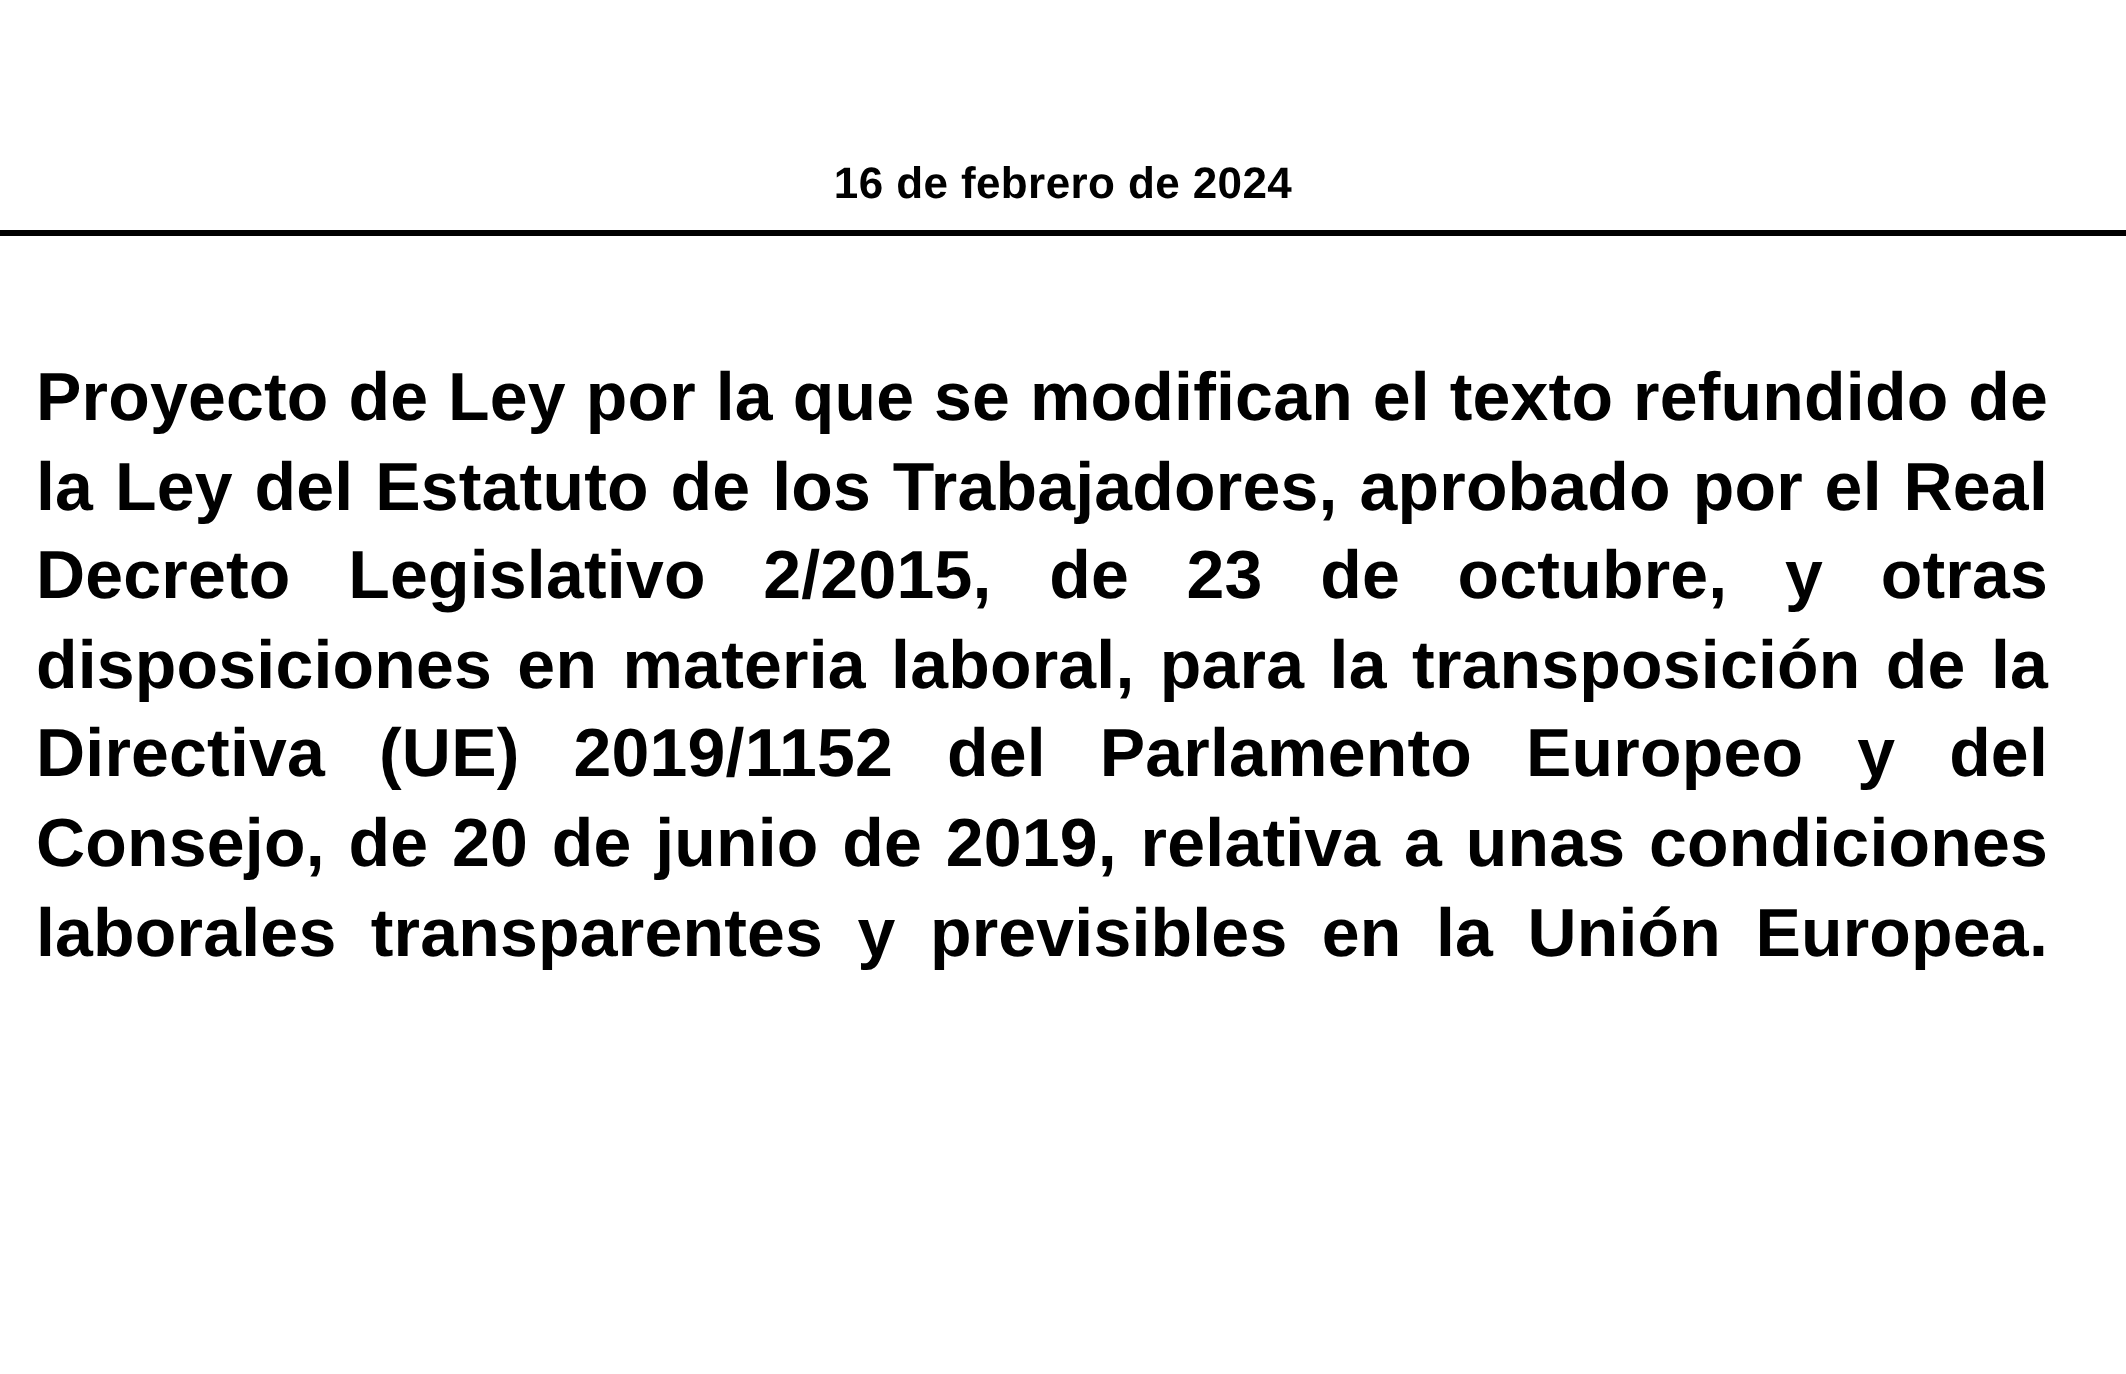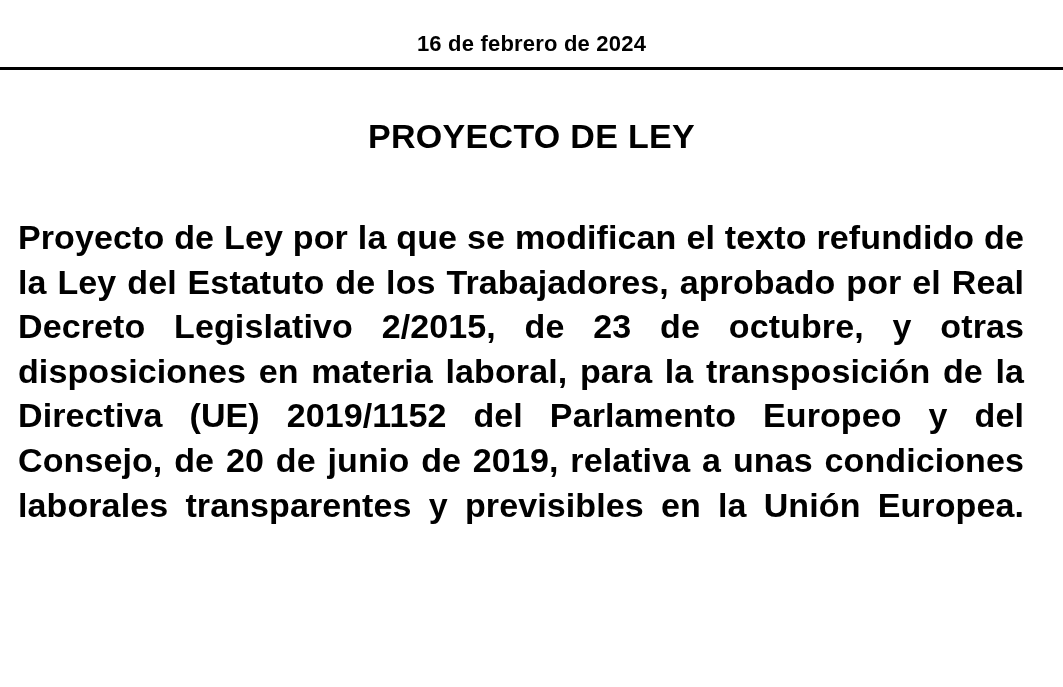--- a/index.html
+++ b/index.html
@@ -20,20 +20,21 @@
     height: 687px;
     box-sizing: border-box;
   }
   .doc-date {
     text-align: center;
     font-size: 22px;
     font-weight: bold;
     letter-spacing: 0.2px;
     padding-top: 31px;
     padding-bottom: 10px;
+    margin-top: 48px;
   }
   .rule {
     border-top: 3px solid #000000;
     width: 100%;
     margin: 0;
     height: 0;
   }
   .doc-title {
     text-align: center;
     font-size: 34px;
@@ -58,17 +59,16 @@
 </style>
 </head>
 <body>
 
 <div class="page">
 
   <div class="doc-date">16 de febrero de 2024</div>
 
   <div class="rule"></div>
 
-  <div class="doc-title">PROYECTO DE LEY</div>
 
   <div class="doc-body">Proyecto de Ley por la que se modifican el texto refundido de la Ley del Estatuto de los Trabajadores, aprobado por el Real Decreto Legislativo 2/2015, de 23 de octubre, y otras disposiciones en materia laboral, para la transposición de la Directiva (UE) 2019/1152 del Parlamento Europeo y del Consejo, de 20 de junio de 2019, relativa a unas condiciones laborales transparentes y previsibles en la Unión Europea.</div>
 
 </div>
 
 </body></html>

